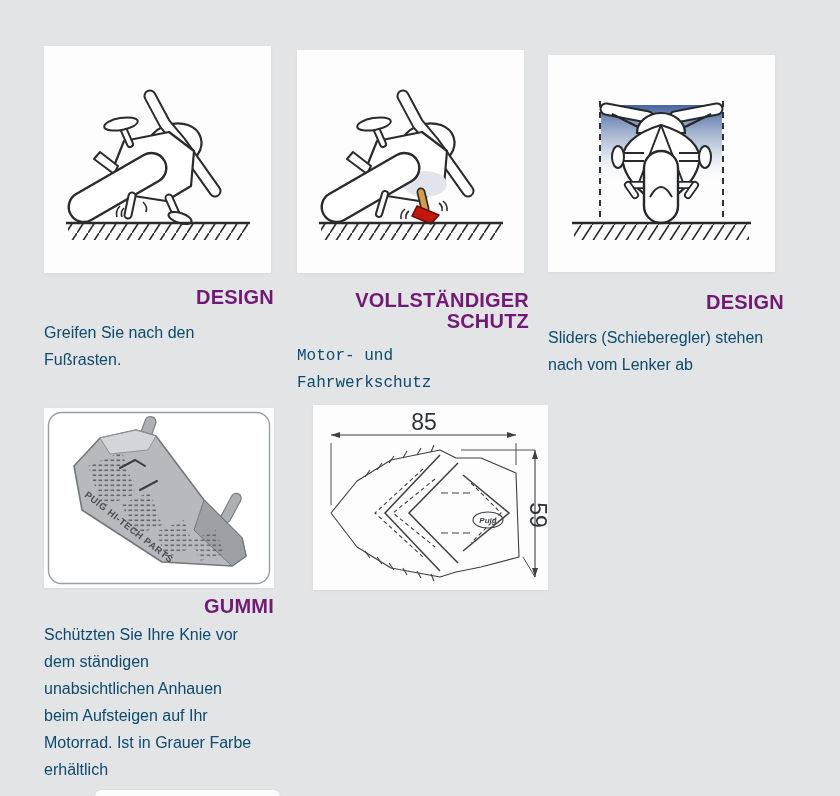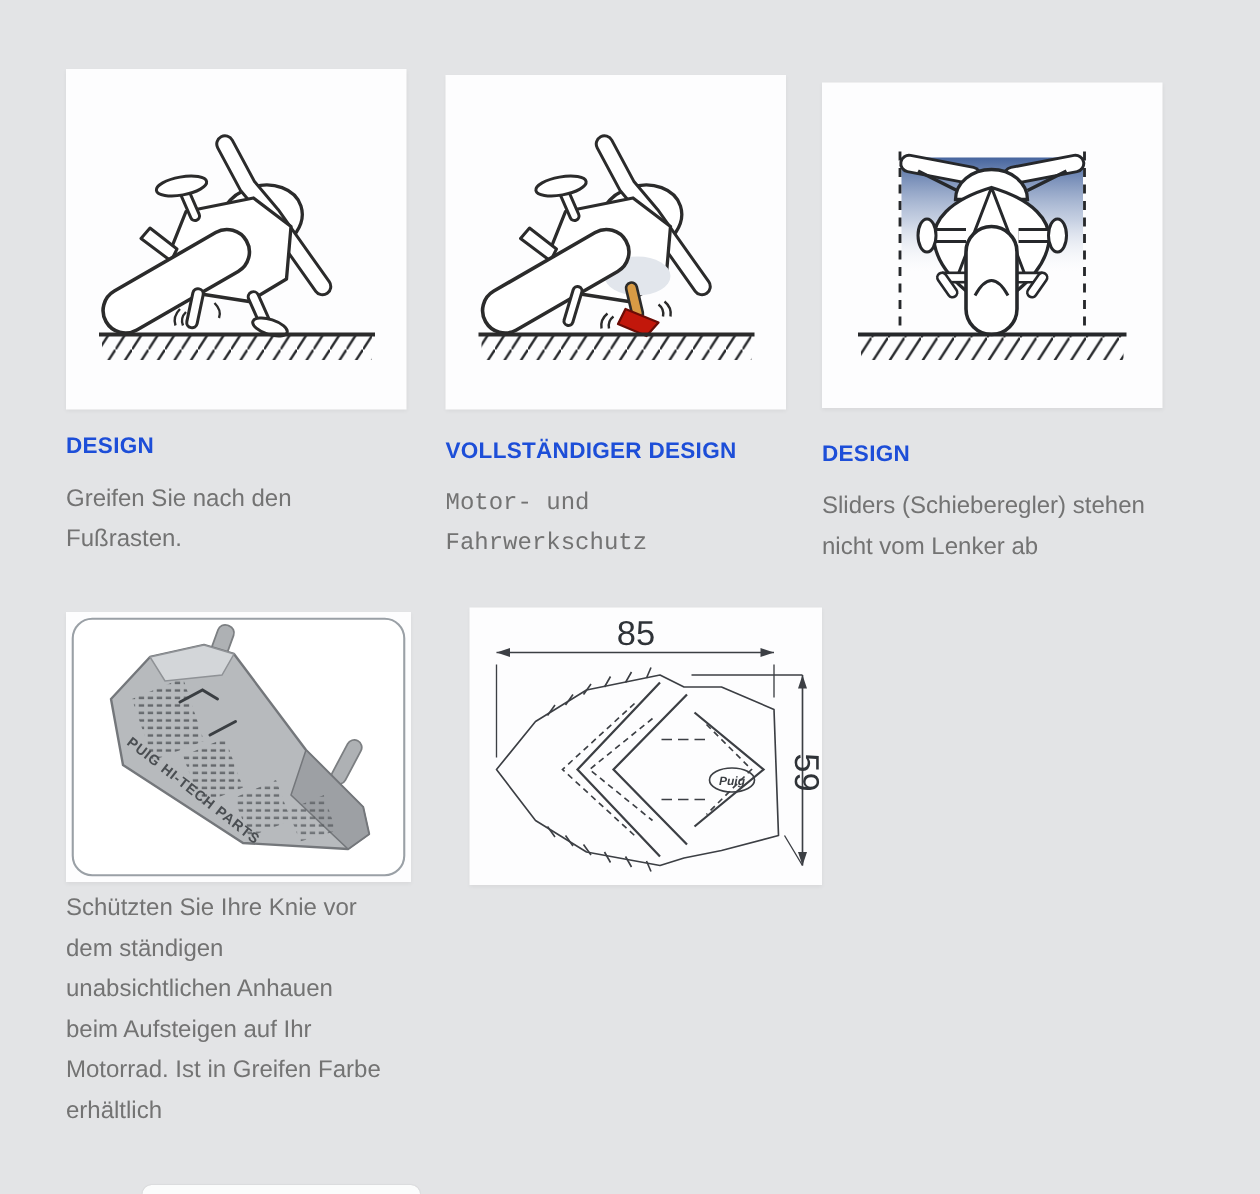--- a/index.html
+++ b/index.html
@@ -11,29 +11,30 @@
     overflow:hidden;
   }
   .card{position:absolute;}
   .imgbox{
     background:#fdfdfe;
     box-shadow:0 1px 3px rgba(0,0,0,.05);
     overflow:hidden;
   }
   .imgbox svg{display:block;}
   .f-heading{
-    font-size:15px;
+    font-size:20px;
     font-weight:700;
-    color:#1d4ed8;
+    color:#701a75;
     letter-spacing:.2px;
     line-height:21px;
+    text-align:right;
   }
   .f-body{
     font-size:16px;
-    color:#737373;
+    color:#0c4a6e;
     line-height:27px;
   }
   .card1{left:44px;top:46px;width:230px;}
   .card1 .imgbox{width:227px;height:227px;}
   .card1 .f-heading{margin-top:14px;}
   .card1 .f-body{margin-top:11px;width:190px;}
   .card2{left:297px;top:50px;width:232px;}
   .card2 .imgbox{width:227px;height:223px;}
   .card2 .f-heading{margin-top:17px;}
   .card2 .f-body{margin-top:11px;width:230px;font-family:Liberation Mono, monospace;}
@@ -125,21 +126,21 @@
         <path d="M124,146 L128,163" stroke-width="9" stroke-linecap="round"></path>
         <path d="M124,146 L128,163" stroke="#d89b45" stroke-width="5.5" stroke-linecap="round"></path>
         <path d="M120,160 L142,169 L134,178 L115,170 Z" fill="#c2170b" stroke="#6b0b05" stroke-width="1.5" stroke-linejoin="round"></path>
         <path d="M108,163 q-5,4 -4,10 M112,165 q-4,3 -3,8 M146,155 q5,4 4,10 M142,157 q4,3 3,8" stroke-width="1.6"></path>
 
         <line x1="22" y1="177" x2="206" y2="177" stroke-width="2.6"></line>
         <rect x="24" y="178" width="180" height="16" fill="url(#h2)" stroke="none"></rect>
       </g>
     </svg>
   </div>
-  <div class="f-heading">VOLLSTÄNDIGER DESIGN</div>
+  <div class="f-heading">VOLLSTÄNDIGER SCHUTZ</div>
   <div class="f-body">Motor- und Fahrwerkschutz</div>
 </div>
 
 <div class="card card3">
   <div class="imgbox">
     <svg width="227" height="217" viewBox="0 0 227 217">
       <defs>
         <pattern id="h3" patternUnits="userSpaceOnUse" width="11" height="17">
           <path d="M11,0 L0,17" stroke="#26282b" stroke-width="1.6" fill="none"></path>
         </pattern>
@@ -184,21 +185,21 @@
 
         <rect x="96" y="96" width="34" height="72" rx="17" fill="#ffffff" stroke-width="2.4"></rect>
         <path d="M102,142 Q113,122 124,142" stroke-width="2"></path>
 
         <line x1="24" y1="168" x2="203" y2="168" stroke-width="2.6"></line>
         <rect x="26" y="169" width="175" height="16" fill="url(#h3)" stroke="none"></rect>
       </g>
     </svg>
   </div>
   <div class="f-heading">DESIGN</div>
-  <div class="f-body">Sliders (Schieberegler) stehen nicht vom Lenker ab</div>
+  <div class="f-body">Sliders (Schieberegler) stehen nach vom Lenker ab</div>
 </div>
 
 <div class="card card4">
   <div class="imgbox">
     <svg width="230" height="180" viewBox="0 0 230 180">
       <defs>
         <pattern id="perf" patternUnits="userSpaceOnUse" width="6" height="5">
           <rect x="0.5" y="1.5" width="3.6" height="1.6" fill="#55595d"></rect>
         </pattern>
       </defs>
@@ -213,21 +214,22 @@
 
       <path d="M44,58 L78,44 L92,86 L58,99 Z" fill="url(#perf)" opacity="0.85"></path>
       <path d="M78,96 L106,84 L118,117 L90,128 Z" fill="url(#perf)" opacity="0.85"></path>
       <path d="M112,124 L140,112 L150,139 L122,150 Z" fill="url(#perf)" opacity="0.8"></path>
       <path d="M148,132 L172,122 L180,146 L156,153 Z" fill="url(#perf)" opacity="0.75"></path>
 
       <path d="M76,60 l15,-8 l10,6 M96,82 l17,-9" stroke="#3a3e42" stroke-width="2" fill="none" stroke-linecap="round"></path>
       <text x="40" y="88" transform="rotate(38 40 88)" font-size="9.5" font-weight="bold" letter-spacing="0.6" fill="#4a4e52">PUIG HI-TECH PARTS</text>
     </svg>
   </div>
-  <div class="f-body">Schützten Sie Ihre Knie vor dem ständigen unabsichtlichen Anhauen beim Aufsteigen auf Ihr Motorrad. Ist in Greifen Farbe erhältlich</div>
+  <div class="f-heading">GUMMI</div>
+  <div class="f-body">Schützten Sie Ihre Knie vor dem ständigen unabsichtlichen Anhauen beim Aufsteigen auf Ihr Motorrad. Ist in Grauer Farbe erhältlich</div>
 </div>
 
 <div class="card card5">
   <div class="imgbox">
     <svg width="235" height="185" viewBox="0 0 235 185">
       <g stroke="#3c3f44" stroke-width="1.1" fill="none">
 
         <path d="M18,108 L44,76 L78,55 L127,45 L143,53 L168,53 L203,68 L206,152 L168,162 L143,167 L127,172 L78,163 L44,142 Z" stroke-linejoin="round"></path>
 
         <path d="M52,72 l5,-7 M64,65 l5,-7 M76,58 l5,-7 M90,53 l4,-7 M104,50 l4,-7 M118,47 l3,-7"></path>

